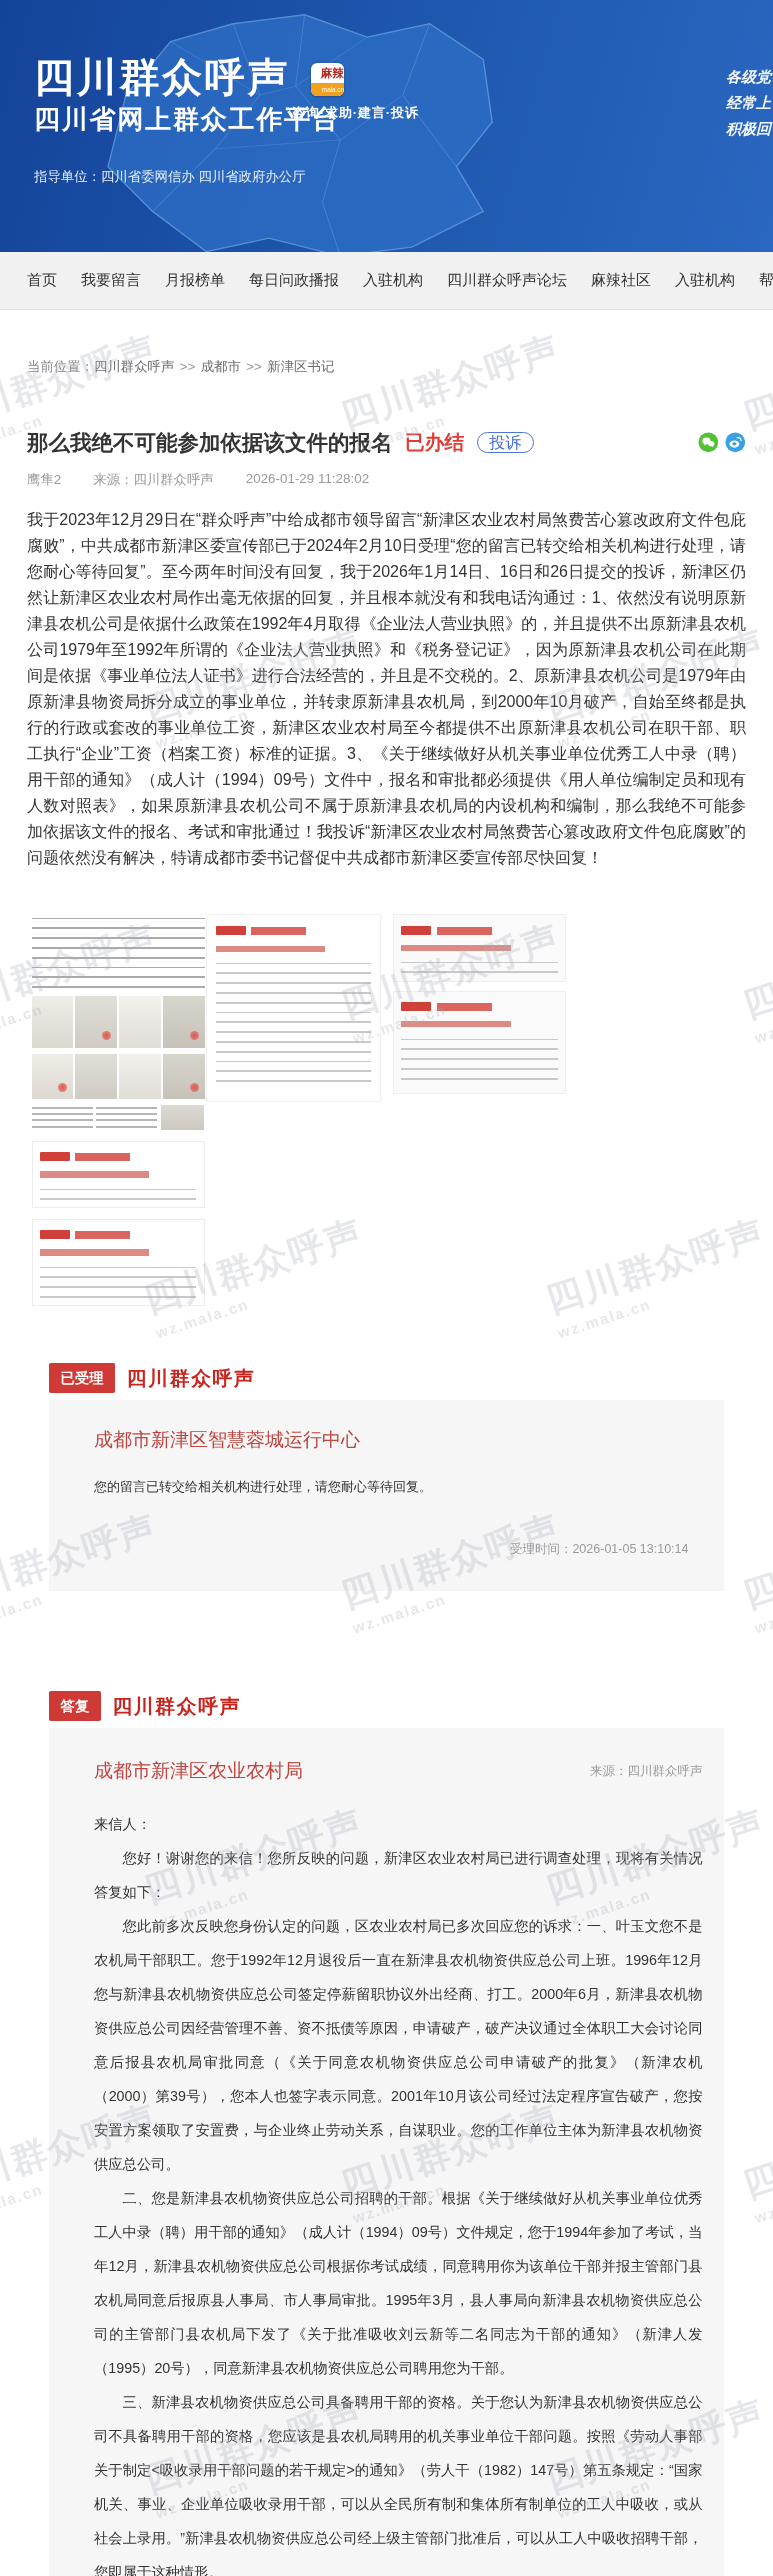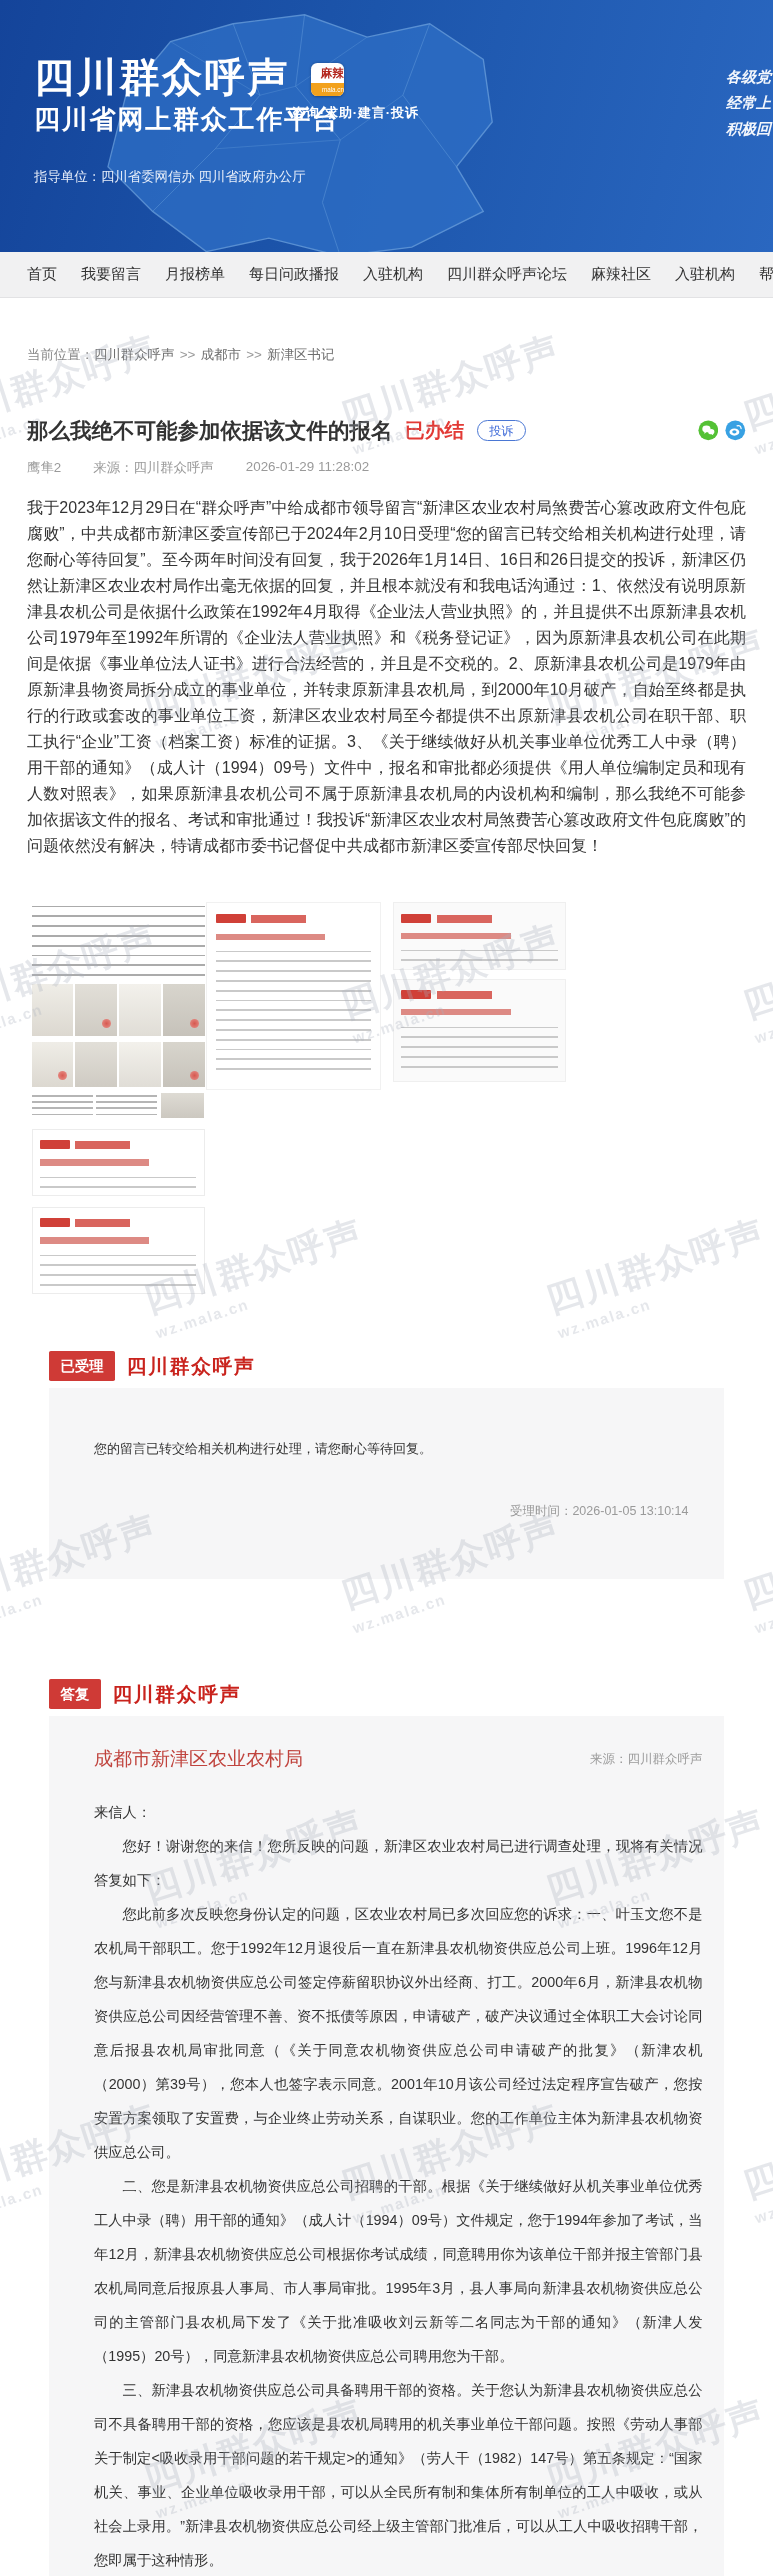--- a/index.html
+++ b/index.html
@@ -22,36 +22,36 @@
     box-shadow:0 0.9px 2.7px rgba(0,0,0,.3); }
   .mala-badge .bt { display:block; font-size:11.6px; font-weight:900; color:#b3261e; line-height:19.7px; }
   .mala-badge .bb { display:block; font-size:6.3px; color:#fff; background:#f2a11c; line-height:13.4px; }
   .tagline { position:absolute; left:292px; top:104px; font-size:13px; font-weight:bold;
     color:#fff; letter-spacing:0.9px; }
   .slogans { position:absolute; left:726px; top:64px; width:143px; font-size:15px;
     font-weight:bold; font-style:italic; color:#f2f6fc; line-height:26px; white-space:nowrap; }
   .guide-line { position:absolute; left:34px; top:168px; font-size:13.4px; color:#e8effa; }
 
   
-  .main-nav { position:relative; z-index:2; height:46px; background:#f1f1f2;
+  .main-nav { position:relative; z-index:2; height:58px; background:#f1f1f2;
     border-bottom:0.9px solid #e2e2e4; display:flex; align-items:center;
     padding-left:27px; gap:24px; white-space:nowrap; overflow:hidden; }
   .main-nav .nav-item { font-size:15px; color:#333; cursor:pointer; }
 
   
   .breadcrumb { margin:48px 12px 0 27px; font-size:13.4px; color:#878787; }
   .breadcrumb .crumb { color:#6e6e6e; cursor:pointer; }
   .breadcrumb .sep { color:#9a9a9a; margin:0 5.4px; }
 
   
   .post { margin:0 27px; }
   .title-row { margin-top:52px; display:flex; align-items:center; gap:12.5px; }
   .post-title { font-size:21.5px; font-weight:bold; color:#333; }
   .post-status { font-size:19.7px; font-weight:bold; color:#e23a35; }
-  .post-badge { font-size:12px; color:#3f6bd8; border:0.9px solid #4a77d4; border-radius:11.6px;
+  .post-badge { font-size:16px; color:#3f6bd8; border:0.9px solid #4a77d4; border-radius:11.6px;
     padding:1.8px 11.6px; line-height:16px; background:#fff; }
   .share-icons { margin-left:auto; display:flex; gap:7.2px; align-items:center; }
   .share-icons svg { display:block; cursor:pointer; }
   .post-meta { margin-top:14.3px; font-size:13.4px; color:#9a9a9a; display:flex; gap:32px; }
   .post-body { margin-top:18px; font-size:16px; line-height:26px; color:#333; text-align:justify; }
 
   
   .attachments { position:relative; height:404px; margin-top:43px; }
   .att { position:absolute; top:0; background:#fff; }
   .att1 { left:4.5px;  width:173px; height:404px; }
@@ -235,20 +235,21 @@
       </div>
     </div>
   </div>
 </main>
 
 <div class="section-hdr hdr-accepted">
   <span class="sec-tag">已受理</span>
   <span class="sec-brand">四川群众呼声</span>
 </div>
 <section class="sec-card card-accepted">
+  <div class="card-org">成都市新津区智慧蓉城运行中心</div>
   <div class="card-msg">您的留言已转交给相关机构进行处理，请您耐心等待回复。</div>
   <div class="card-time">受理时间：2026-01-05 13:10:14</div>
 </section>
 
 <div class="section-hdr hdr-reply">
   <span class="sec-tag">答复</span>
   <span class="sec-brand">四川群众呼声</span>
 </div>
 <section class="sec-card card-reply">
   <div class="reply-org-row">

